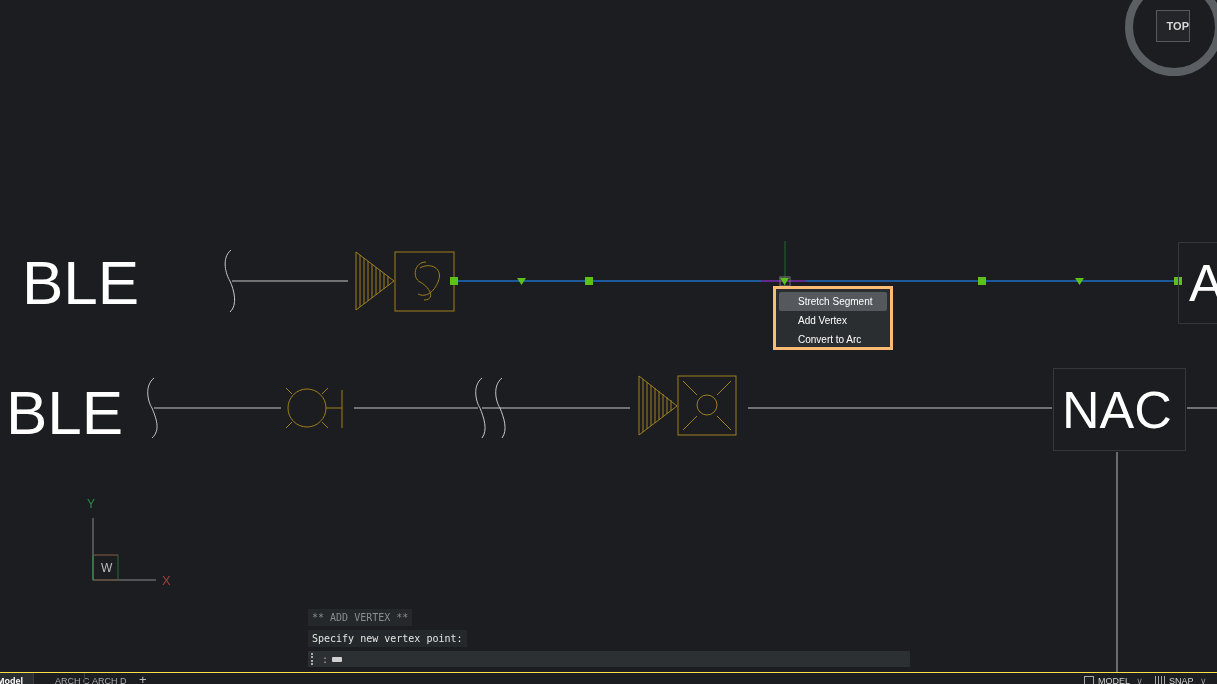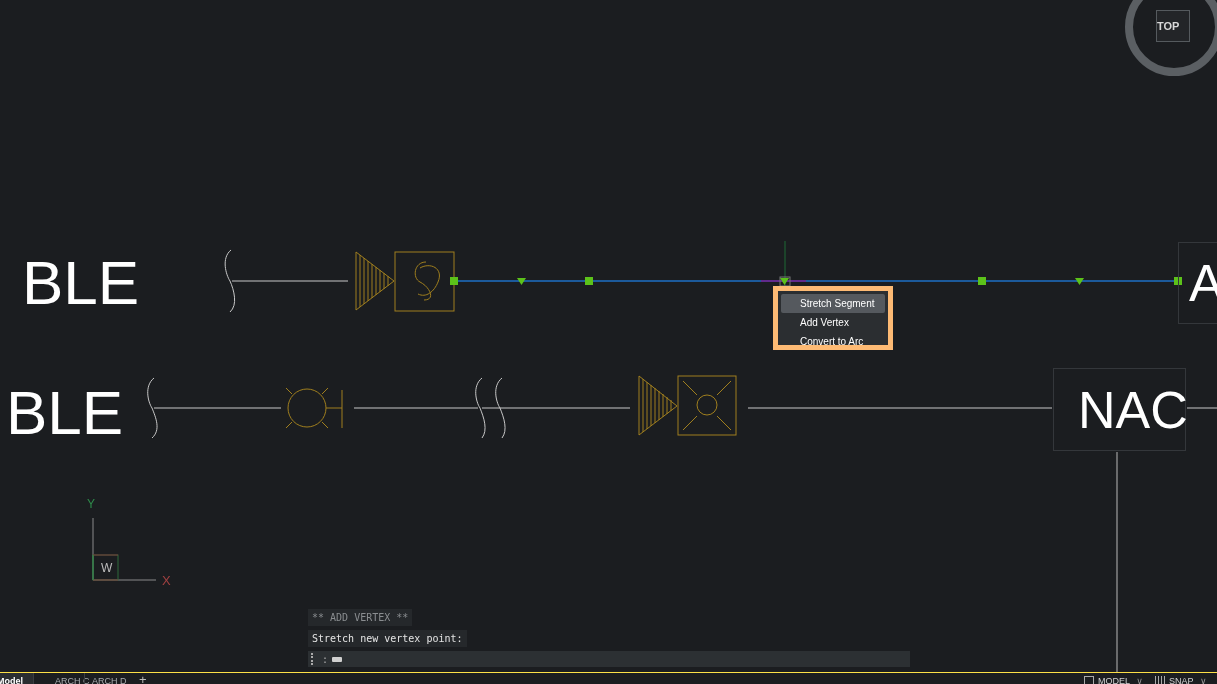--- a/index.html
+++ b/index.html
@@ -8,40 +8,40 @@
     background:#1b1d20; font-family:"Liberation Sans", sans-serif; color:#fff;
   }
   .canvas { position:absolute; left:16px; top:0; width:1217px; height:672px; }
   .canvas svg { position:absolute; left:0; top:0; }
   .big-text {
     position:absolute; font-family:"Liberation Sans", sans-serif; color:#fff;
     font-size:62px; line-height:62px; white-space:nowrap;
   }
   .label-box {
     position:absolute; border:1px solid #34373b; box-sizing:border-box;
-    display:flex; align-items:center; justify-content:flex-start; padding-left:24px;
+    display:flex; align-items:center; justify-content:flex-start; padding-left:8px;
   }
   .ctx-menu {
     position:absolute; left:773px; top:286px; width:120px; height:64px;
-    background:#2b2e31; border:5px solid #fdba74; box-sizing:border-box;
+    background:#2b2e31; border:3px solid #fdba74; box-sizing:border-box;
     padding:3px 3px;
   }
   .ctx-item {
     font-size:10px; color:#fff; height:19px; line-height:19px; padding-left:19px;
     font-family:"Liberation Sans", sans-serif; border-radius:2px; cursor:pointer;
   }
   .ctx-item.active { background:#55595e; }
   .viewcube {
     position:absolute; left:1125px; top:-22px; width:98px; height:98px;
     border-radius:50%; border:8px solid #5b5f63; box-sizing:border-box;
   }
   .viewcube-top {
     position:absolute; left:1156px; top:10px; width:34px; height:32px;
     background:#232528; border:1px solid #555a5e; box-sizing:border-box;
-    font-size:11px; font-weight:bold; color:#d8d8d8; text-align:left; line-height:30px;
+    font-size:11px; font-weight:bold; color:#d8d8d8; text-align:right; line-height:30px;
     font-family:"Liberation Sans", sans-serif;
   }
   .cmd-history {
     position:absolute; left:308px; font-family:"DejaVu Sans Mono", monospace;
     font-size:10px; padding:0 4px; height:17px; line-height:17px; background:#25282b;
   }
   .cmd-history.faded { color:#8a8d90; top:609px; }
   .cmd-history.prompt { color:#e4e4e4; top:630px; }
   .cmd-line {
     position:absolute; left:308px; top:651px; width:602px; height:16px;
@@ -182,21 +182,21 @@
 <div class="viewcube"></div>
 <div class="viewcube-top">TOP</div>
 
 <div class="ctx-menu">
   <div class="ctx-item active">Stretch Segment</div>
   <div class="ctx-item">Add Vertex</div>
   <div class="ctx-item">Convert to Arc</div>
 </div>
 
 <div class="cmd-history faded">** ADD VERTEX **</div>
-<div class="cmd-history prompt">Stretch new vertex point:</div>
+<div class="cmd-history prompt">Specify new vertex point:</div>
 <div class="cmd-line">
   <div class="cmd-grip"></div>
   <span class="cmd-colon">:</span>
   <div class="cmd-opt"></div>
 </div>
 
 <div class="bottom-bar">
   <div class="tab active" style="left:0; width:33px; padding-left:0;">
     <span style="position:relative; left:-3px;">Model</span>
   </div>

